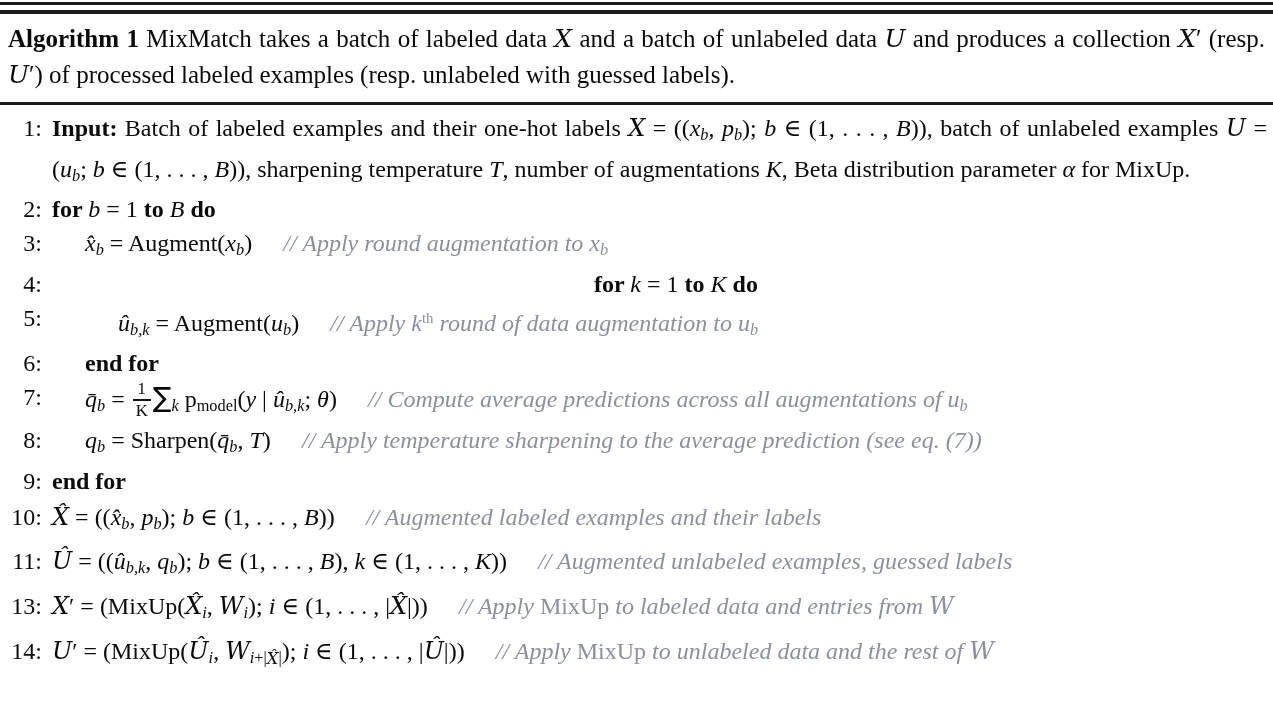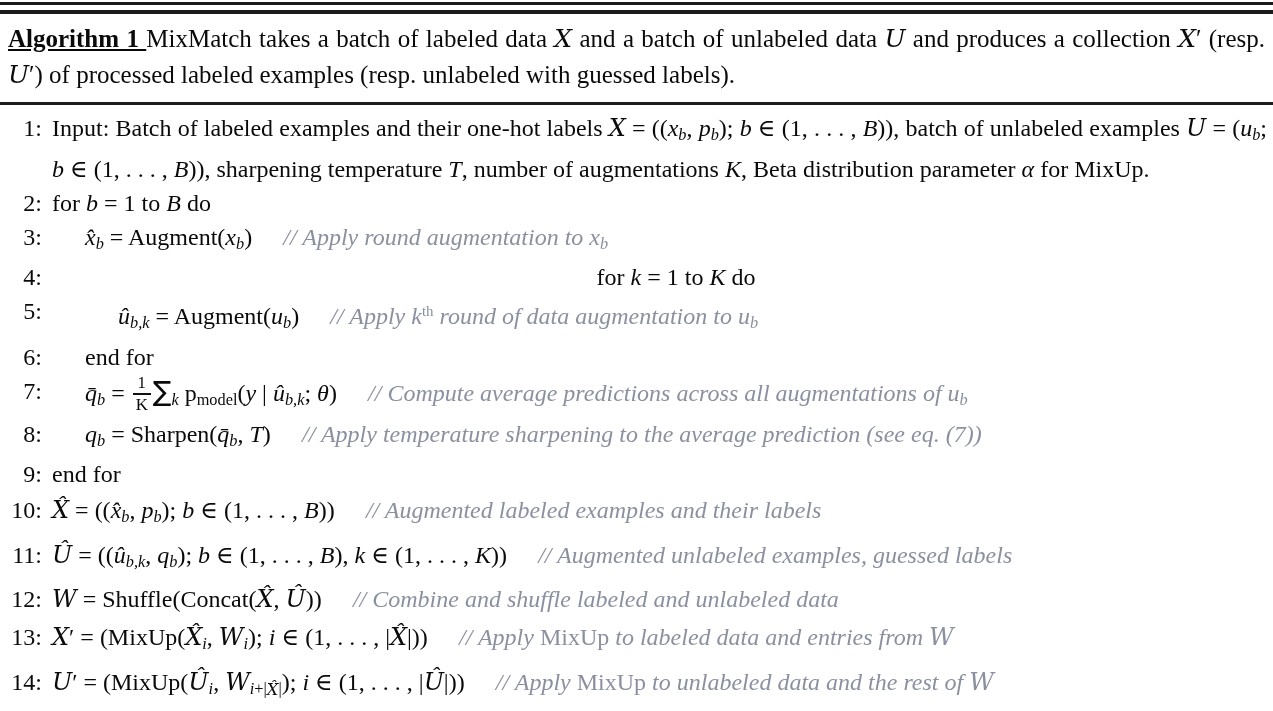--- a/index.html
+++ b/index.html
@@ -13,33 +13,33 @@
   .rule{background:#1b1b1b;width:100%;}
   .rule-thin{height:3px;}
   .rule-thick{height:4px;}
   #rule-top-outer{margin-top:2px;}
   #rule-top-inner{margin-top:5px;}
   .caption{
     font-size:25px;line-height:36px;
     padding:7px 8px 9px 8px;
     text-align:justify;
   }
-  .sg-capb{font-weight:bold;text-decoration:underline;}
+  .sg-capb{font-weight:bold;}
   #algo-body{
     list-style:none;margin:6px 0 0 0;padding:0 6px;
     font-size:24px;
   }
   .row{display:flex;line-height:34px;}
   #algo-body .row:nth-child(n+10){line-height:38px;}
   #algo-body .row:first-child .content{text-align:justify;}
   .num{flex:0 0 36px;text-align:right;margin-right:10px;}
   .content{flex:1;}
   
   .sg-r{}
-  .sg-b{font-weight:normal;}
+  .sg-b{font-weight:bold;}
   .sg-i{font-style:italic;}
   .sg-c{font-style:italic;font-family:"DejaVu Serif",serif;}
   .sg-sub{font-size:68%;vertical-align:-0.22em;}
   .sg-isub{font-style:italic;font-size:68%;vertical-align:-0.22em;}
   .sg-csub{font-style:italic;font-family:"DejaVu Serif",serif;font-size:68%;vertical-align:-0.32em;}
   .sg-sum{font-family:"DejaVu Sans","DejaVu Serif",sans-serif;font-size:115%;}
   .sg-cm{font-style:italic;}
   .sg-cmr{}
   .sg-cmc{font-style:italic;font-family:"DejaVu Serif",serif;}
   .sg-cmsub{font-style:italic;font-size:68%;vertical-align:-0.22em;}
@@ -97,24 +97,20 @@
       </div>
       <div class="row">
         <span class="num">10:</span>
         <span class="content" style="padding-left: 0px;"><span class="sg-c">X̂</span><span class="sg-r"> = ((</span><span class="sg-i">x̂</span><span class="sg-isub">b</span><span class="sg-r">, </span><span class="sg-i">p</span><span class="sg-isub">b</span><span class="sg-r">); </span><span class="sg-i">b</span><span class="sg-r"> ∈ (1, . . . , </span><span class="sg-i">B</span><span class="sg-r">))</span><span class="sg-gap"></span><span class="sg-cm">// Augmented labeled examples and their labels</span></span>
       </div>
       <div class="row">
         <span class="num">11:</span>
         <span class="content" style="padding-left: 0px;"><span class="sg-c">Û</span><span class="sg-r"> = ((</span><span class="sg-i">û</span><span class="sg-isub">b,k</span><span class="sg-r">, </span><span class="sg-i">q</span><span class="sg-isub">b</span><span class="sg-r">); </span><span class="sg-i">b</span><span class="sg-r"> ∈ (1, . . . , </span><span class="sg-i">B</span><span class="sg-r">), </span><span class="sg-i">k</span><span class="sg-r"> ∈ (1, . . . , </span><span class="sg-i">K</span><span class="sg-r">))</span><span class="sg-gap"></span><span class="sg-cm">// Augmented unlabeled examples, guessed labels</span></span>
       </div>
       <div class="row">
-        <span class="num">12:</span>
-        <span class="content" style="padding-left: 0px;"><span class="sg-c">W</span><span class="sg-r"> = Shuffle(Concat(</span><span class="sg-c">X̂</span><span class="sg-r">, </span><span class="sg-c">Û</span><span class="sg-r">))</span><span class="sg-gap"></span><span class="sg-cm">// Combine and shuffle labeled and unlabeled data</span></span>
-      </div>
-      <div class="row">
         <span class="num">13:</span>
         <span class="content" style="padding-left: 0px;"><span class="sg-c">X</span><span class="sg-r">′</span><span class="sg-r"> = (MixUp(</span><span class="sg-c">X̂</span><span class="sg-isub">i</span><span class="sg-r">, </span><span class="sg-c">W</span><span class="sg-isub">i</span><span class="sg-r">); </span><span class="sg-i">i</span><span class="sg-r"> ∈ (1, . . . , |</span><span class="sg-c">X̂</span><span class="sg-r">|))</span><span class="sg-gap"></span><span class="sg-cm">// Apply </span><span class="sg-cmr">MixUp</span><span class="sg-cm"> to labeled data and entries from </span><span class="sg-cmc">W</span></span>
       </div>
       <div class="row">
         <span class="num">14:</span>
         <span class="content" style="padding-left: 0px;"><span class="sg-c">U</span><span class="sg-r">′</span><span class="sg-r"> = (MixUp(</span><span class="sg-c">Û</span><span class="sg-isub">i</span><span class="sg-r">, </span><span class="sg-c">W</span><span class="sg-isub">i</span><span class="sg-sub">+|</span><span class="sg-csub">X̂</span><span class="sg-sub">|</span><span class="sg-r">); </span><span class="sg-i">i</span><span class="sg-r"> ∈ (1, . . . , |</span><span class="sg-c">Û</span><span class="sg-r">|))</span><span class="sg-gap"></span><span class="sg-cm">// Apply </span><span class="sg-cmr">MixUp</span><span class="sg-cm"> to unlabeled data and the rest of </span><span class="sg-cmc">W</span></span>
       </div>
     </div>
 
 </div>

